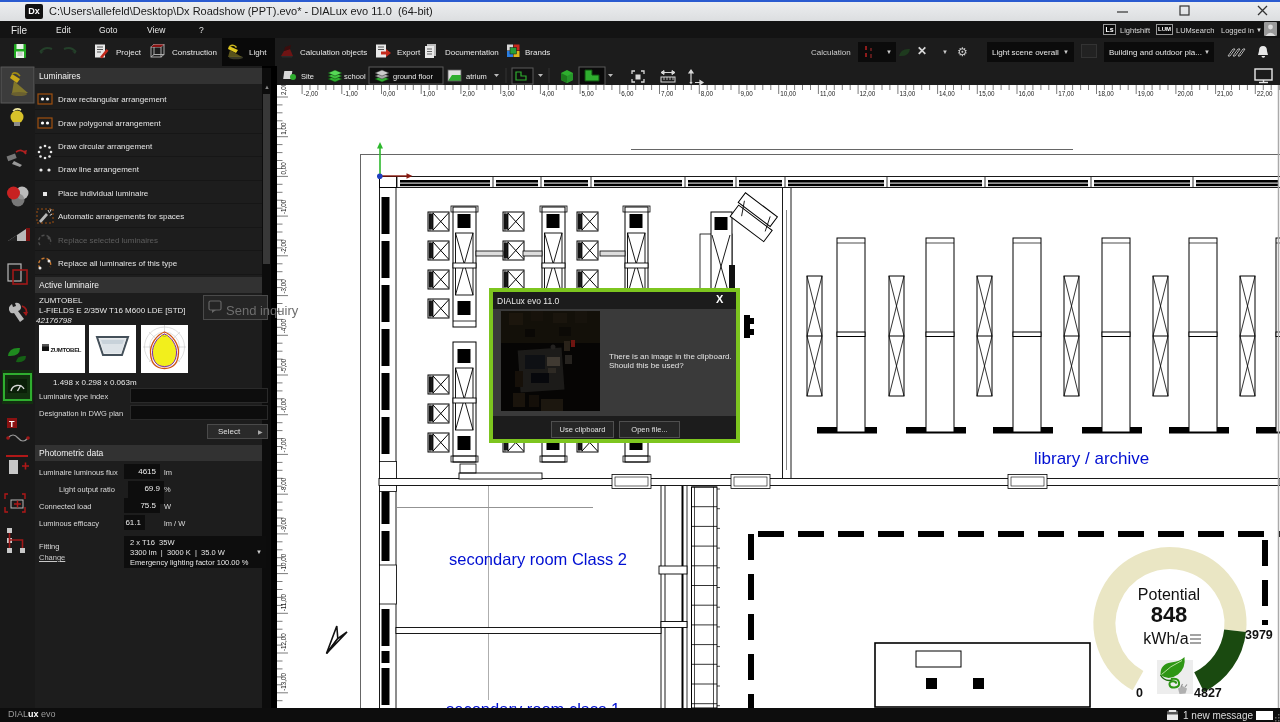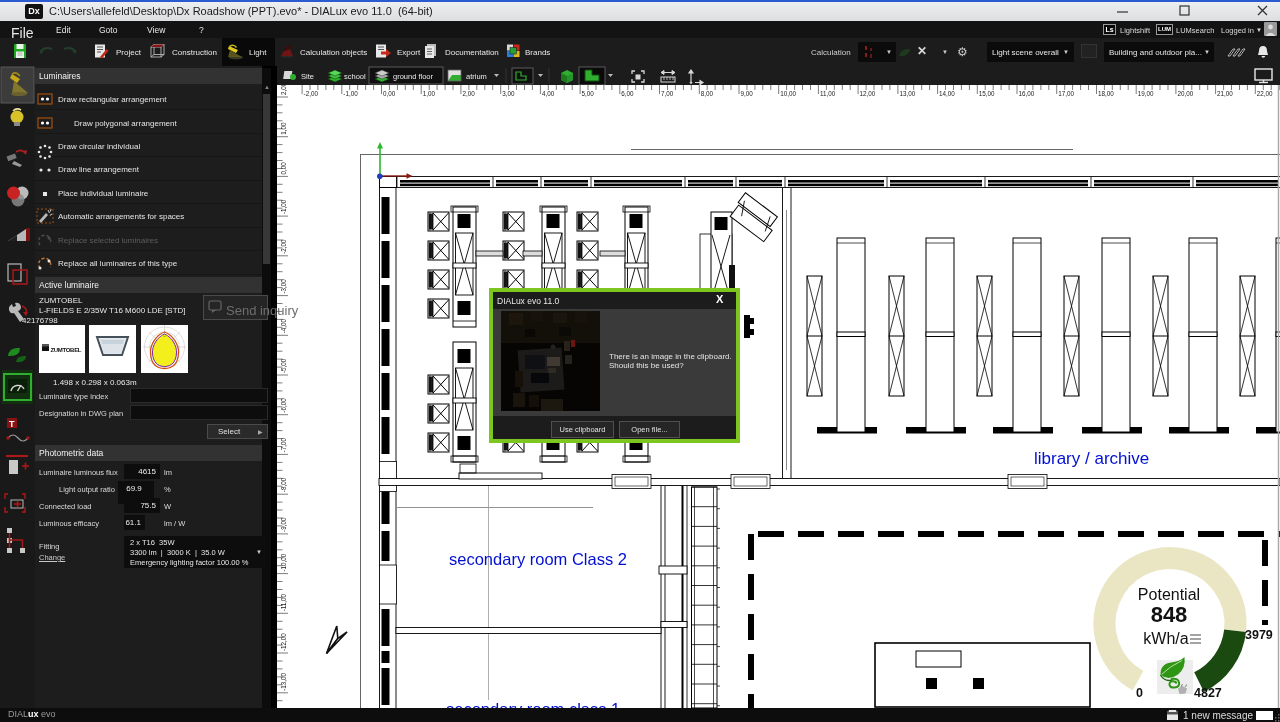--- a/index.html
+++ b/index.html
@@ -31,21 +31,21 @@
 <div class="abs" id="titlebar"></div>
 <div class="abs" style="left:25px; top:4px; width:18px; height:15px; background:#111; color:#fff; font-size:9px; font-weight:bold; text-align:center; line-height:15px; border-radius:2px;">Dx</div>
 <div class="abs" style="left:49px; top:5px; font-size:11px; color:#1a1a1a; white-space:nowrap;">C:\Users\allefeld\Desktop\Dx Roadshow (PPT).evo* - DIALux evo 11.0&nbsp; (64-bit)</div>
 <svg class="abs" style="left:1110px; top:2px;" width="170" height="19">
   <line x1="7" y1="10" x2="18" y2="10" stroke="#333" stroke-width="1.2"></line>
   <rect x="70" y="4" width="9" height="9" fill="none" stroke="#333" stroke-width="1.2"></rect>
   <path d="M148 4 L157 13 M157 4 L148 13" stroke="#333" stroke-width="1.3"></path>
 </svg>
 
 <div class="abs" id="menubar"></div>
-<div class="abs t8" style="left:11px; top:25px; font-size:14px;">File</div>
+<div class="abs t8" style="left:11px; top:25px; font-size:10px;">File</div>
 <div class="abs t8" style="left:56px; top:25px; font-size:8.5px;">Edit</div>
 <div class="abs t8" style="left:99px; top:25px; font-size:8.5px;">Goto</div>
 <div class="abs t8" style="left:147px; top:25px; font-size:8.5px;">View</div>
 <div class="abs t8" style="left:199px; top:25px; font-size:8.5px;">?</div>
 <div class="abs" style="left:1103px; top:24px; width:13px; height:11px; background:#0a0a0a; border:1px solid #999; color:#fff; font-weight:bold; font-size:7px; text-align:center; line-height:9px;">Ls</div>
 <div class="abs t7" style="left:1120px; top:26px;">Lightshift</div>
 <div class="abs" style="left:1156px; top:24px; width:17px; height:11px; background:#0a0a0a; border:1px solid #999; color:#fff; font-weight:bold; font-size:6px; text-align:center; line-height:9px;">LUM</div>
 <div class="abs t7" style="left:1176px; top:26px;">LUMsearch</div>
 <div class="abs t7" style="left:1221px; top:26px;">Logged in</div>
 <div class="abs t7" style="left:1256px; top:27px; font-size:6px;">▼</div>
@@ -238,22 +238,22 @@
 <div class="phead" style="top:68px;">Luminaires</div>
 <div class="litem" style="top:87px; height:23px;"></div>
 <div class="litem" style="top:111px; height:23px;"></div>
 <div class="litem" style="top:135px; height:22px;"></div>
 <div class="litem" style="top:158px; height:23px;"></div>
 <div class="litem" style="top:182px; height:22px;"></div>
 <div class="litem" style="top:205px; height:23px;"></div>
 <div class="litem" style="top:229px; height:22px;"></div>
 <div class="litem" style="top:252px; height:23px;"></div>
 <div class="abs ltxt" style="top:95px;">Draw rectangular arrangement</div>
-<div class="abs ltxt" style="top:119px;margin-left:16px;">Draw polygonal arrangement</div>
-<div class="abs ltxt" style="top:142px;">Draw circular individual</div>
+<div class="abs ltxt" style="top:119px;">Draw polygonal arrangement</div>
+<div class="abs ltxt" style="top:142px;">Draw circular arrangement</div>
 <div class="abs ltxt" style="top:165px;">Draw line arrangement</div>
 <div class="abs ltxt" style="top:189px;">Place individual luminaire</div>
 <div class="abs ltxt" style="top:212px;">Automatic arrangements for spaces</div>
 <div class="abs ltxt" style="top:236px; color:#5e5e5e;">Replace selected luminaires</div>
 <div class="abs ltxt" style="top:259px;">Replace all luminaires of this type</div>
 <svg class="abs" style="left:35px; top:87px;" width="30" height="190">
   <g>
     <rect x="3" y="7" width="14" height="10" fill="none" stroke="#a05010" stroke-width="1.2"></rect>
     <circle cx="7.5" cy="12" r="1.6" fill="#fff"></circle>
       <circle cx="12.5" cy="12" r="1.6" fill="#fff"></circle>
@@ -298,21 +298,21 @@
   <g transform="translate(0,165)">
     <path d="M5 16 a6 6 0 1 1 10 -1" stroke="#c87830" stroke-width="1.4" fill="none" stroke-dasharray="3 2"></path>
     <circle cx="14" cy="9" r="1.5" fill="#e8e8e8"></circle>
       <circle cx="5" cy="16" r="1.5" fill="#e8e8e8"></circle>
   </g>
 </svg>
 
 <div class="phead" style="top:277px;">Active luminaire</div>
 <div class="abs t8" style="left:39px; top:296px;">ZUMTOBEL</div>
 <div class="abs t8" style="left:39px; top:306px;">L-FIELDS E 2/35W T16 M600 LDE [STD]</div>
-<div class="abs t8" style="left:22px; top:316px;">42176798</div>
+<div class="abs t8" style="left:36px; top:316px;font-style:italic;">42176798</div>
 <div class="abs brd" style="left:203px; top:295px; width:65px; height:25px; background:#252525;"></div>
 <svg class="abs" style="left:208px; top:300px;" width="16" height="14">
     <rect x="1" y="1" width="12" height="9" rx="1.5" fill="none" stroke="#666" stroke-width="1.2"></rect>
     <path d="M4 10 l0 3 l4 -3" fill="#666"></path>
   </svg>
 <div class="abs" style="left:226px; top:303px; font-size:13px; color:#6e6e6e;">Send inquiry</div>
 
 <div class="abs" style="left:39px; top:325px; width:46px; height:48px; background:#fff;"></div>
 <div class="abs" style="left:89px; top:325px; width:47px; height:48px; background:#fff;"></div>
 <div class="abs" style="left:141px; top:325px; width:47px; height:48px; background:#fff;"></div>
@@ -348,21 +348,21 @@
 <div class="abs" style="left:130px; top:405px; width:138px; height:15px; background:#0d0d0d; border:1px solid #2a2a2a;"></div>
 <div class="abs brd" style="left:207px; top:424px; width:61px; height:15px; background:#2a2a2a;"></div>
 <div class="abs" style="left:218px; top:427px; font-size:8px; color:#e0e0e0;">Select</div>
 <div class="abs" style="left:258px; top:428px; font-size:6px; color:#aaa;">▶</div>
 
 <div class="phead" style="top:445px;">Photometric data</div>
 <div class="abs t7" style="left:39px; top:468px;">Luminaire luminous flux</div>
 <div class="pv" style="left:124px; top:464px; width:36px; height:15px;">4615</div>
 <div class="abs t7" style="left:164px; top:468px;">lm</div>
 <div class="abs t7" style="left:39px; top:485px;padding-left:20px;">Light output ratio</div>
-<div class="pv" style="left:118px; top:481px; width:36px; height:23px;text-align:center;">69.9</div>
+<div class="pv" style="left:128px; top:481px; width:36px; height:23px;">69.9</div>
 <div class="abs t7" style="left:164px; top:485px;">%</div>
 <div class="abs t7" style="left:39px; top:502px;">Connected load</div>
 <div class="pv" style="left:124px; top:498px; width:36px; height:15px;">75.5</div>
 <div class="abs t7" style="left:164px; top:502px;">W</div>
 <div class="abs t7" style="left:39px; top:519px;">Luminous efficacy</div>
 <div class="pv" style="left:124px; top:515px; width:21px; height:15px;">61.1</div>
 <div class="abs t7" style="left:164px; top:519px;">lm / W</div>
 <div class="abs t7" style="left:39px; top:542px;">Fitting</div>
 <div class="abs t7" style="left:39px; top:553px; text-decoration:underline; color:#c8c8c8;">Change</div>
 <div class="abs" style="left:124px; top:536px; width:142px; height:32px; background:#0d0d0d;"></div>

